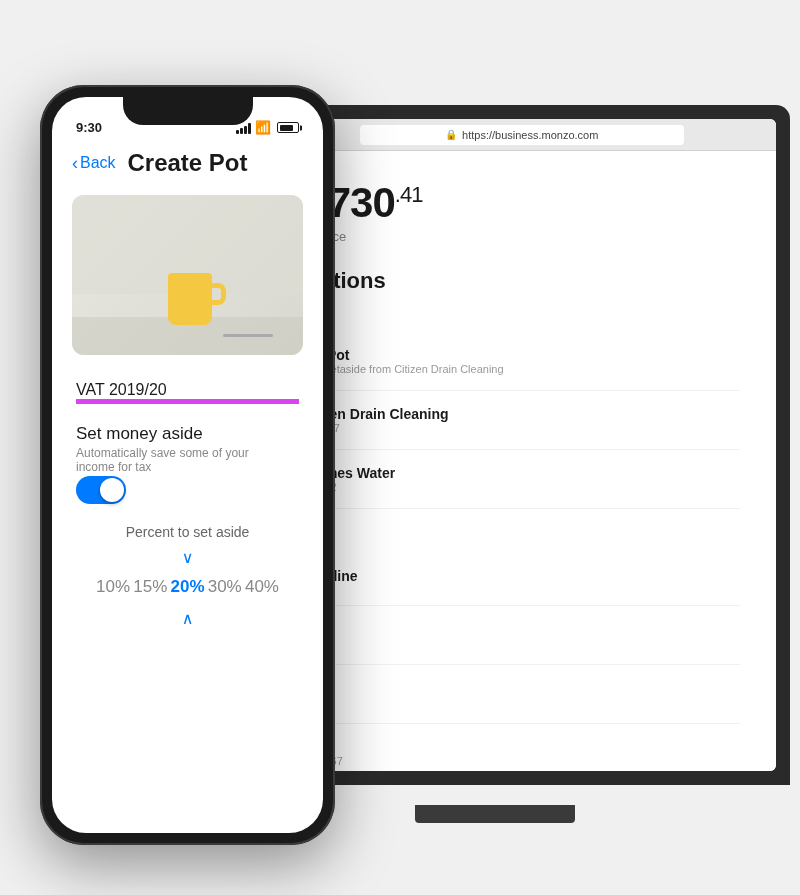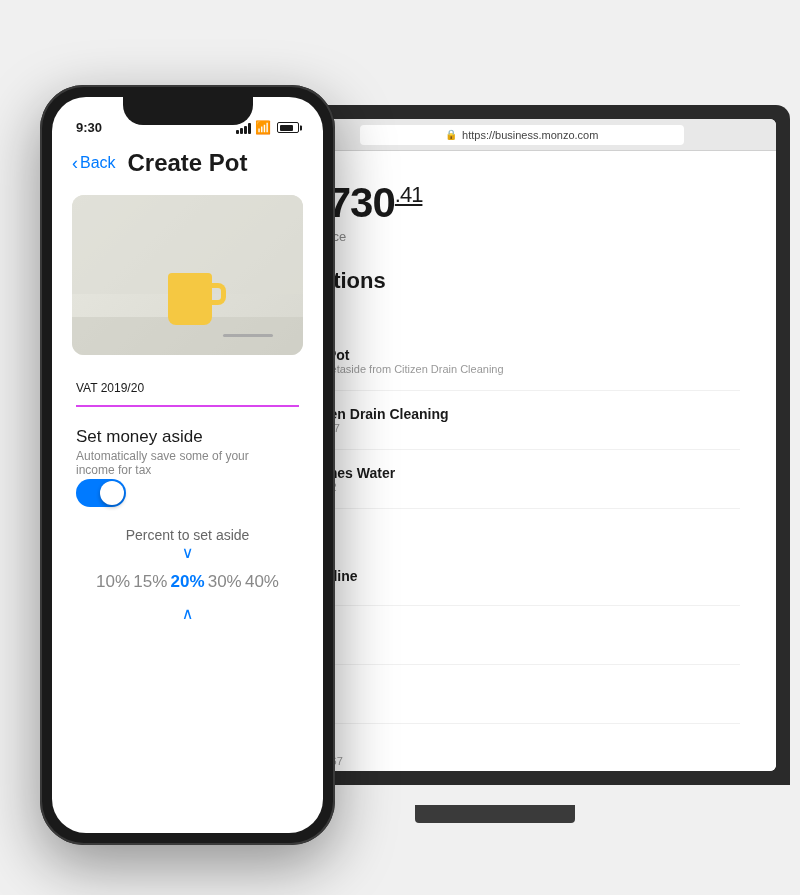--- a/index.html
+++ b/index.html
@@ -89,21 +89,20 @@
       font-size: 42px;
       font-weight: 700;
       color: #1a1a1a;
       letter-spacing: -1px;
     }
 
     .balance-amount sup {
       font-size: 22px;
       font-weight: 400;
       vertical-align: super;
-      text-decoration: underline;
     }
 
     .balance-label {
       font-size: 13px;
       color: #888;
       margin-top: 2px;
       margin-bottom: 24px;
     }
 
     .transactions-title {
@@ -404,26 +403,25 @@
       padding: 16px 24px;
     }
 
     .field-label {
       font-size: 13px;
       color: #888;
       margin-bottom: 4px;
     }
 
     .field-value {
-      font-size: 12px;
+      font-size: 16px;
       font-weight: 400;
       color: #1a1a1a;
       margin-bottom: 20px;
-      padding-bottom: 10px;
-      border-bottom: 2px solid #d946ef;
+      border-bottom: 5px solid #d946ef;
     }
 
     .toggle-row {
       display: flex;
       align-items: flex-start;
       justify-content: space-between;
       margin-bottom: 4px;
       flex-direction: column;
     }
 
@@ -462,20 +460,21 @@
     }
 
     .percent-section {
       padding: 16px 0 0;
       text-align: center;
     }
 
     .percent-label {
       font-size: 14px;
       color: #666;
+      margin-bottom: 8px;
     }
 
     .percent-arrow-down {
       text-align: center;
       color: #007aff;
       font-size: 16px;
       margin-bottom: 6px;
     }
 
     .percent-row {

